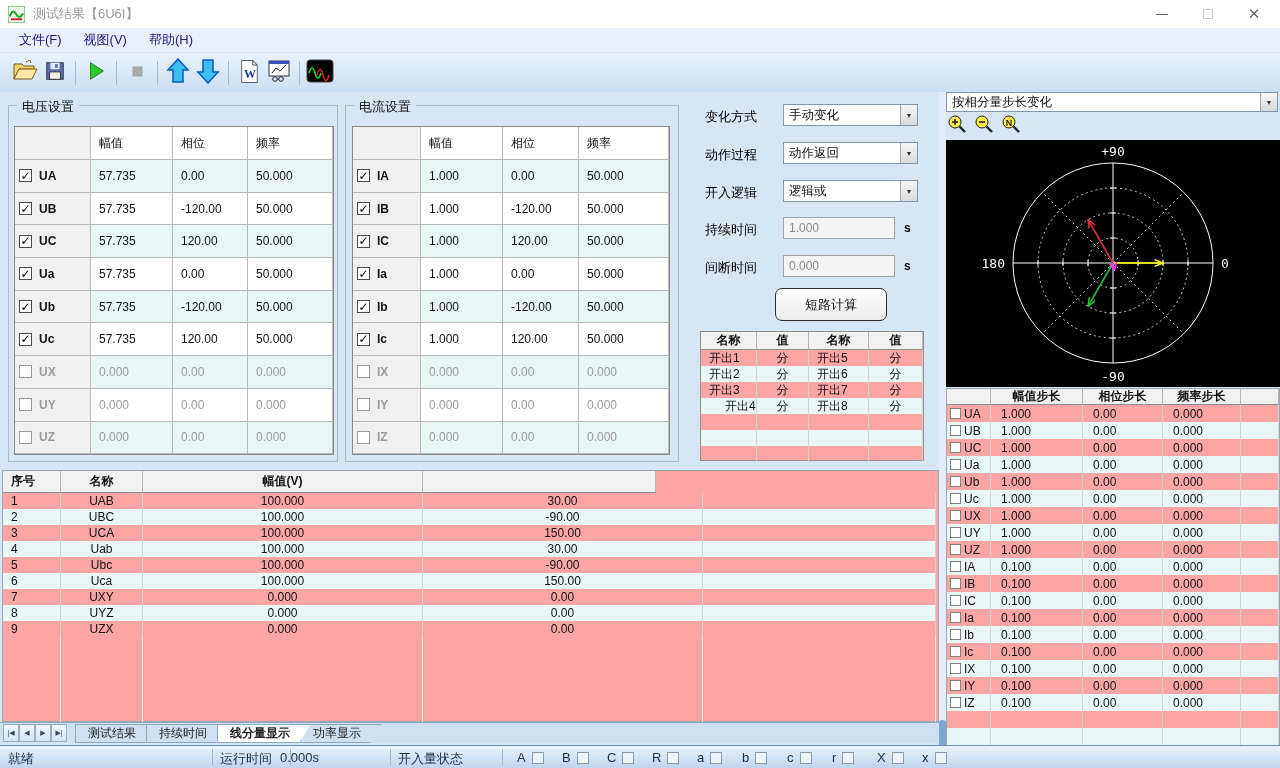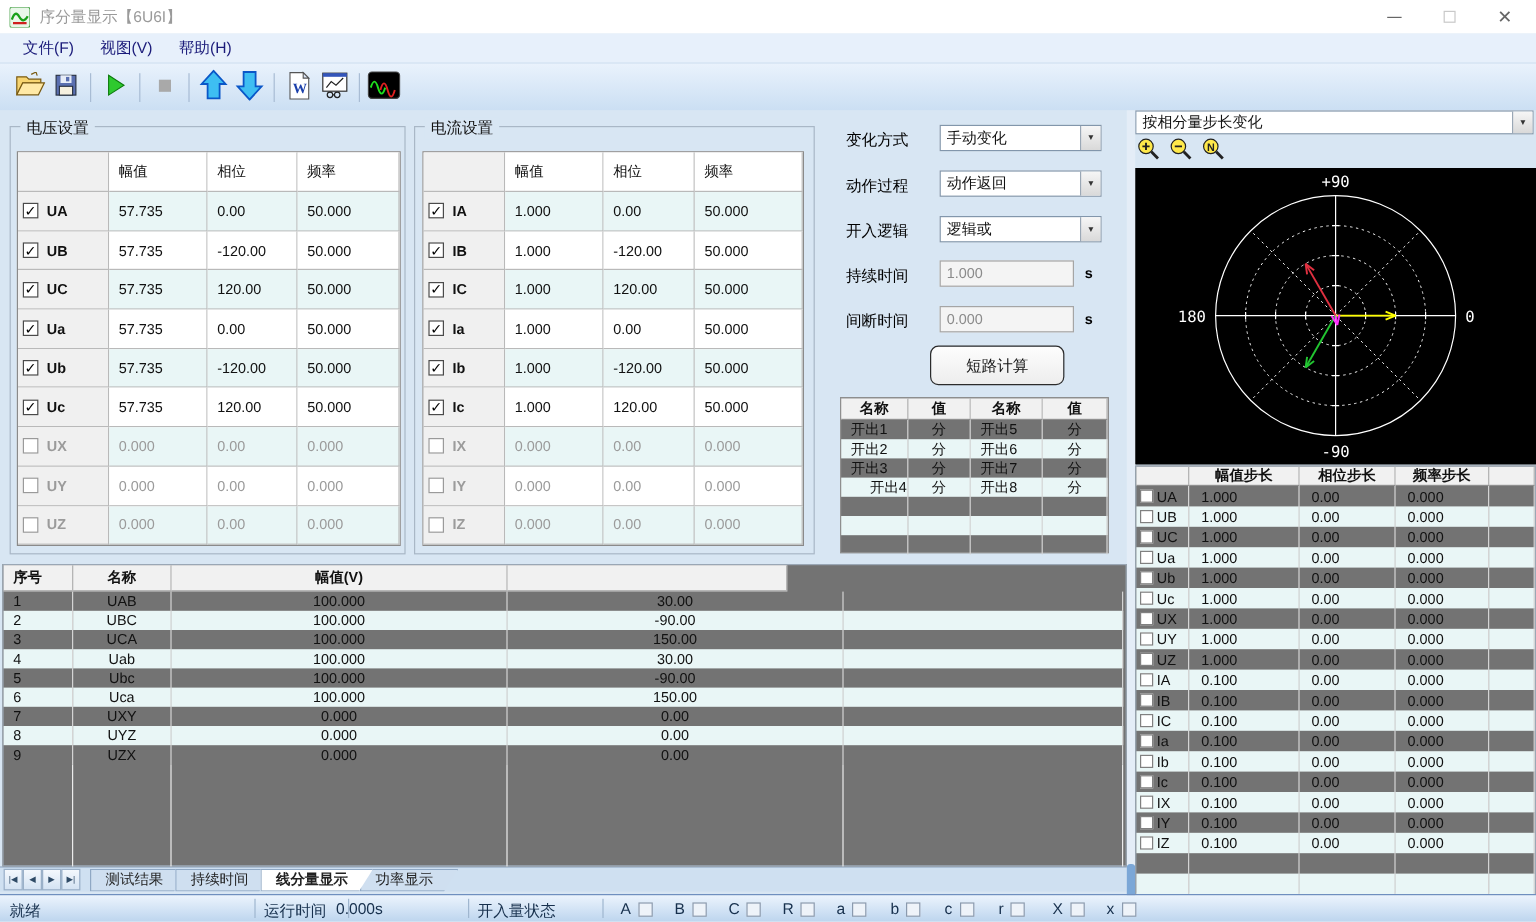--- a/index.html
+++ b/index.html
@@ -43,21 +43,21 @@
   
   .ctl-label { position:absolute; left:5px; font-size:13px; color:#000; }
   .combo { position:absolute; height:22px; background:#fff; border:1px solid #8296ab; display:flex; align-items:center; }
   .combo .cval { flex:1; padding-left:5px; font-size:12.5px; }
   .combo .cbtn { width:17px; height:100%; background:linear-gradient(#f6f6f6,#d9d9d9); border-left:1px solid #9aa7b5; display:flex; align-items:center; justify-content:center; font-size:7px; color:#333; }
   .tinput { position:absolute; height:22px; background:#f4f4f4; border:1px solid #a5a5a5; color:#8b8b8b; font-size:12px; display:flex; align-items:center; padding-left:5px; }
   .unit { position:absolute; font-size:12px; font-weight:bold; color:#000; }
   .calcbtn { position:absolute; border:1.5px solid #2b2b2b; border-radius:7px; background:linear-gradient(#fdfdfd,#ededed); font-size:13px; display:flex; align-items:center; justify-content:center; }
 
   
-  .gtable { position:absolute; background:#737373; border:1px solid #8f8f8f; font-size:12px; }
+  .gtable { position:absolute; background:#fca5a5; border:1px solid #8f8f8f; font-size:12px; }
   .grow { display:flex; }
   .gcell { border-right:1px solid #d4d4d4; display:flex; align-items:center; overflow:hidden; white-space:nowrap; }
   .grow.ghead .gcell { background:#f1f1f1; border-right:1px solid #b5b5b5; border-bottom:1px solid #8f8f8f; font-weight:700; justify-content:center; }
   .grow.tint .gcell { background:#e9f6f6; }
   .gcell.c { justify-content:center; }
   .gcell.l { padding-left:8px; }
 
   
   .zoombar { position:absolute; left:946px; top:114px; display:flex; gap:5px; }
   .zbtn { width:22px; height:22px; display:flex; align-items:center; justify-content:center; }
@@ -85,21 +85,21 @@
 <body>
 
 <div class="titlebar">
   <span style="margin-left:8px; display:flex;">
     <svg width="17" height="17" viewBox="0 0 18 18">
         <rect width="18" height="18" rx="2" fill="#e9f7e9" stroke="#3f9c3f"></rect>
         <path d="M2 11 Q5 2 8.5 8.5 T16 8" stroke="#18a018" fill="none" stroke-width="2"></path>
         <path d="M3 14h12" stroke="#d02020" stroke-width="2"></path>
       </svg>
   </span>
-  <span class="apptitle">序分量显示【6U6I】</span>
+  <span class="apptitle">测试结果【6U6I】</span>
   <div class="winbtn" style="left:1142px;">
       <span style="width:12px;border-top:1px solid #666;"></span>
     </div>
   <div class="winbtn" style="left:1188px;">
       <span class="maxglyph"></span>
     </div>
   <div class="winbtn" style="left:1234px;">
       <span>✕</span>
     </div>
 </div>

